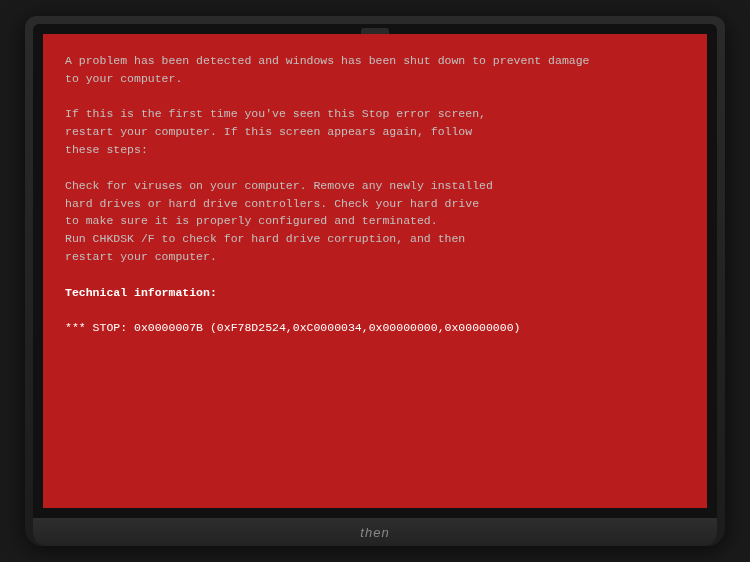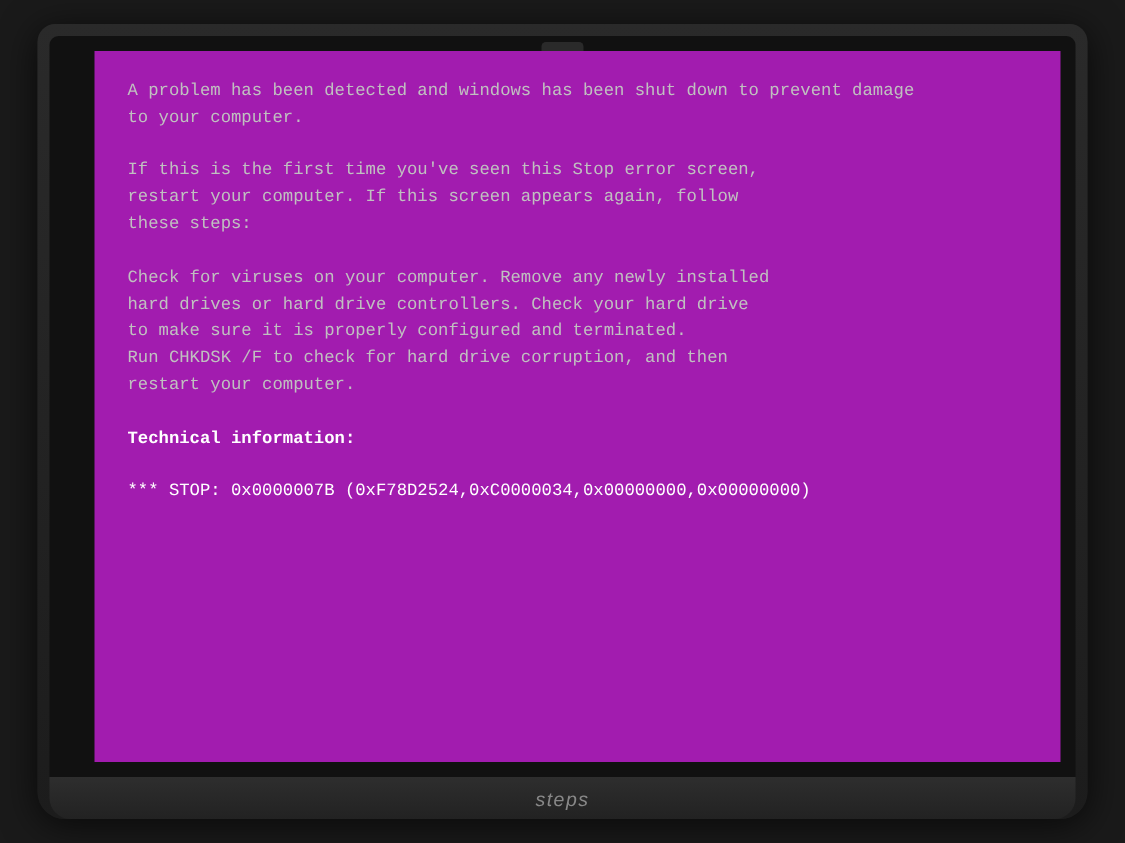--- a/index.html
+++ b/index.html
@@ -47,25 +47,24 @@
       left: 50%;
       transform: translateX(-50%);
       width: 28px;
       height: 16px;
       background: #2a2a2a;
       border-radius: 3px;
     }
 
     .screen {
       width: 100%;
-      background: #a21caf;
+      background: #b91c1c;
       padding: 18px 22px 14px 22px;
       overflow: hidden;
       position: relative;
-      margin-left: 20px;
     }
 
     .bsod-text {
       color: #c0c0c0;
       font-size: 11.5px;
       line-height: 1.55;
       white-space: pre-wrap;
       word-break: break-word;
     }
 
@@ -91,15 +90,15 @@
 <body>
 
 <div class="laptop-outer">
   <div class="screen-bezel">
     <div class="webcam"></div>
     <div class="screen">
       <div class="bsod-text" id="bsod-content"><div style="min-height: 1.55em;">A problem has been detected and windows has been shut down to prevent damage</div><div style="min-height: 1.55em;">to your computer.</div><div style="min-height: 1.55em;"></div><div style="min-height: 1.55em;">If this is the first time you've seen this Stop error screen,</div><div style="min-height: 1.55em;">restart your computer. If this screen appears again, follow</div><div style="min-height: 1.55em;">these steps:</div><div style="min-height: 1.55em;"></div><div style="min-height: 1.55em;">Check for viruses on your computer. Remove any newly installed</div><div style="min-height: 1.55em;">hard drives or hard drive controllers. Check your hard drive</div><div style="min-height: 1.55em;">to make sure it is properly configured and terminated.</div><div style="min-height: 1.55em;">Run CHKDSK /F to check for hard drive corruption, and then</div><div style="min-height: 1.55em;">restart your computer.</div><div style="min-height: 1.55em;"></div><div style="min-height: 1.55em;"><span style="color:#ffffff; font-weight:bold">Technical information:</span></div><div style="min-height: 1.55em;"></div><div style="min-height: 1.55em;"><span style="color:#ffffff">*** STOP: 0x0000007B (0xF78D2524,0xC0000034,0x00000000,0x00000000)</span></div></div>
     </div>
   </div>
   <div class="laptop-bottom">
-    <span class="brand-label">steps</span>
+    <span class="brand-label">then</span>
   </div>
 </div>
 
 </body></html>

